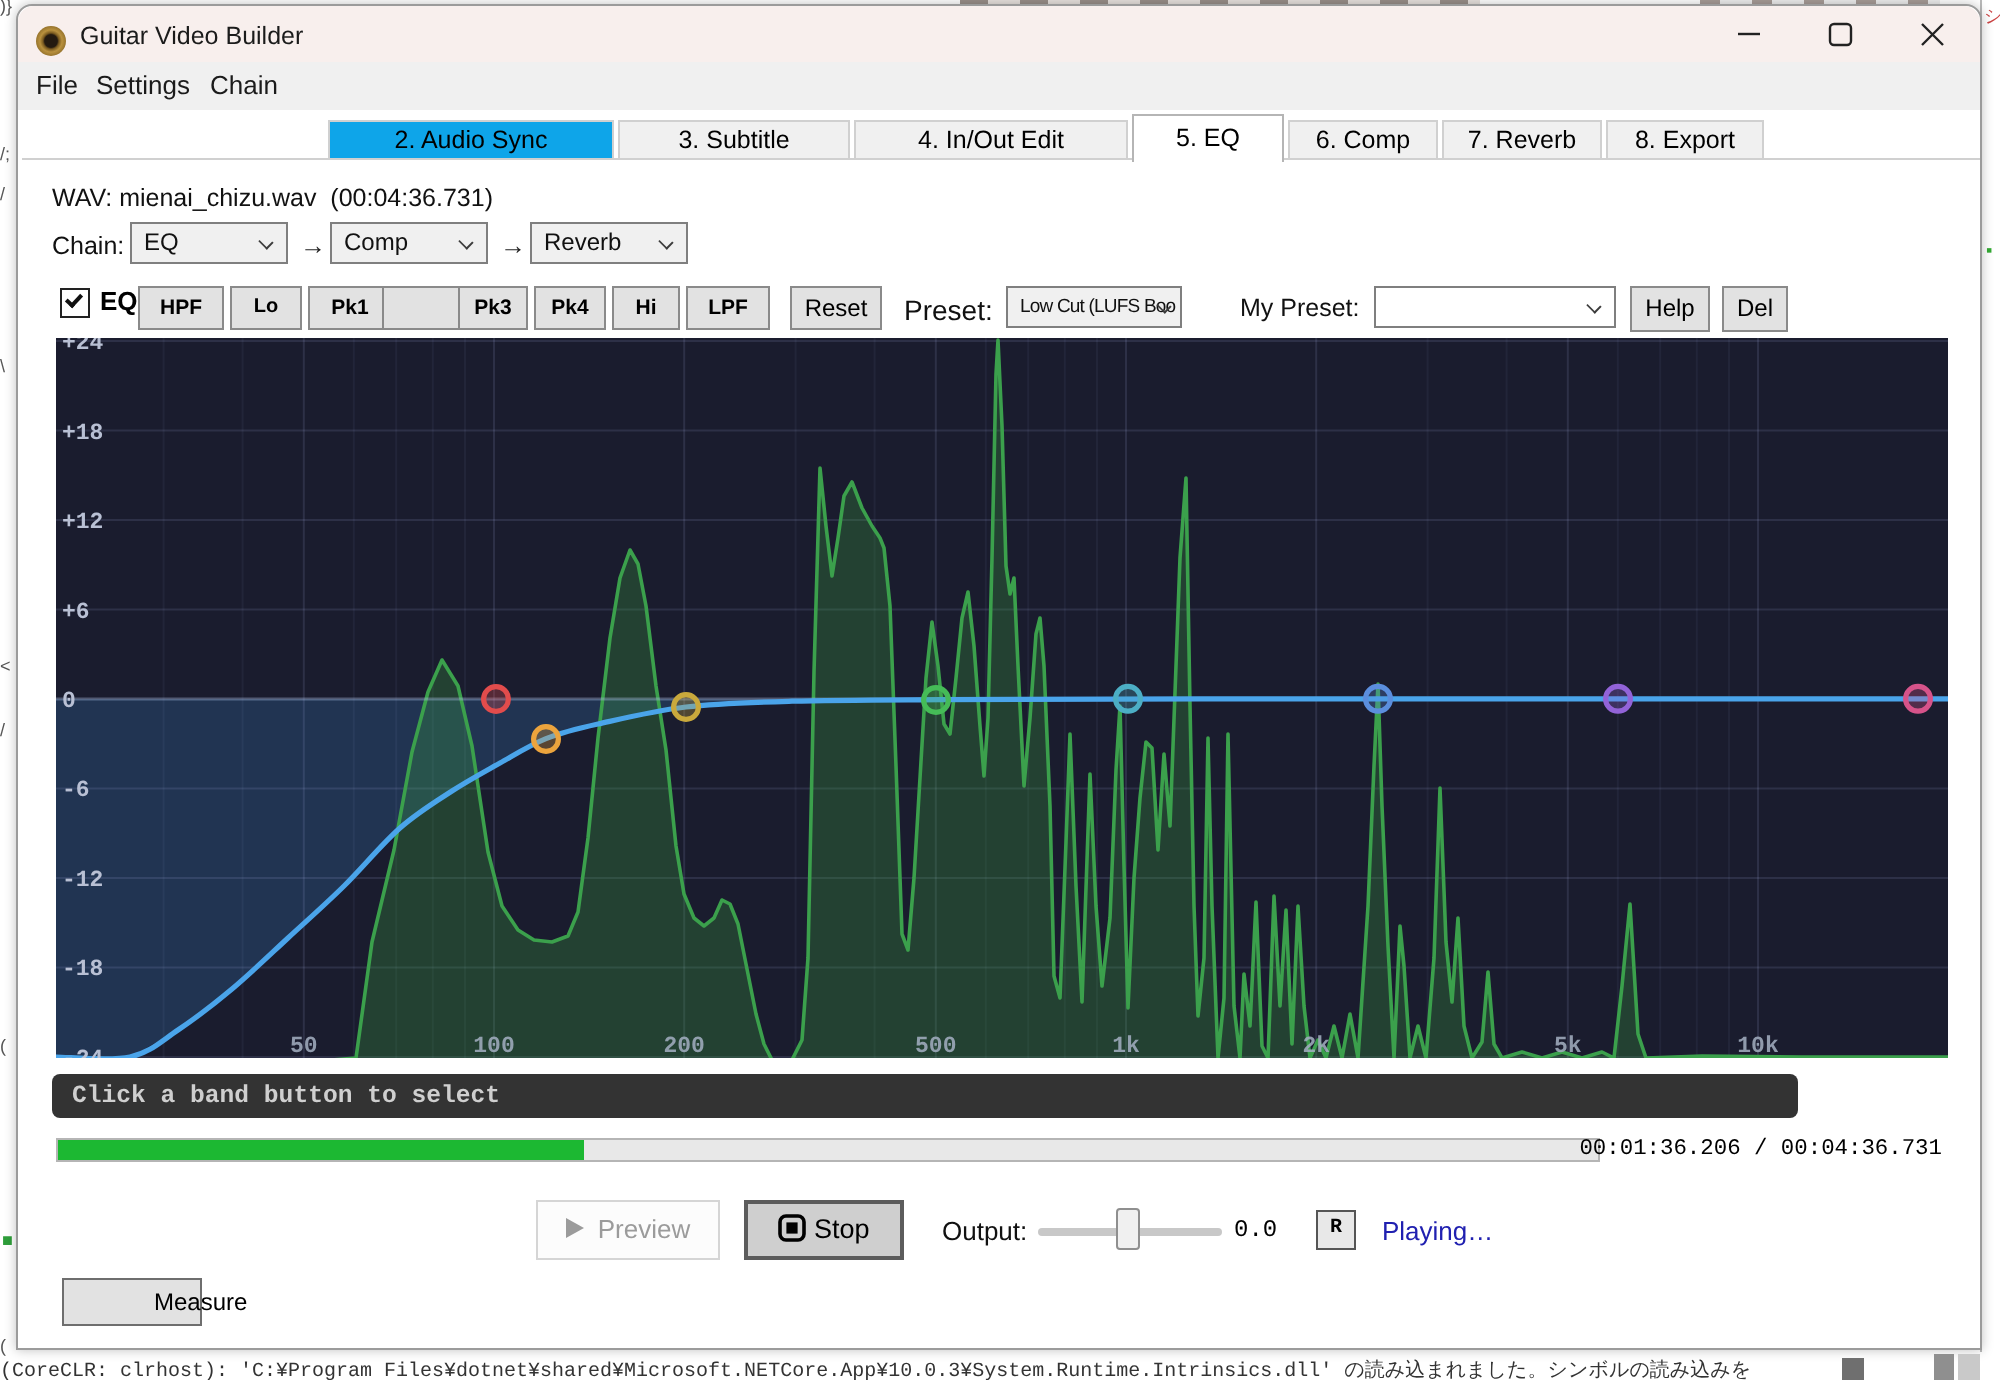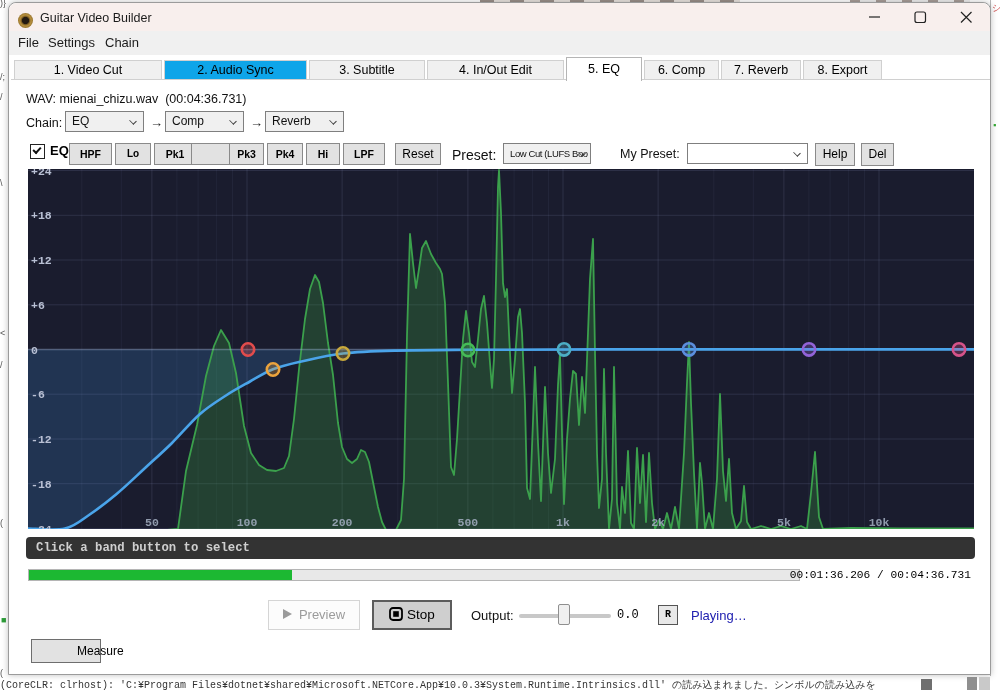--- a/index.html
+++ b/index.html
@@ -13,21 +13,21 @@
 #title{position:absolute;left:31px;top:8px;font-size:12.5px;color:#1b1b1b;}
 .wbtn{position:absolute;top:0;width:46px;height:28px;}
 #chain-row,#wav-row{position:absolute;font-size:12.5px;color:#111;}
 .combo{position:absolute;height:21px;background:#f0f0f0;border:1px solid #7f7f7f;font-size:12px;color:#111;
  line-height:19px;padding-left:6px;}
 .combo .chev{position:absolute;right:7px;top:6px;width:6px;height:6px;border-right:1.4px solid #3c3c3c;border-bottom:1.4px solid #3c3c3c;transform:rotate(45deg) scale(1,.8);}
 .btn{position:absolute;background:#e2e2e2;border:1px solid #8a8a8a;color:#000;text-align:center;}
 .lab{font-family:"Liberation Mono",monospace;font-weight:bold;font-size:11.5px;}
 .db{fill:#b9c0d4;}
 .fr{fill:rgba(160,172,190,0.88);}
-#statusbar{position:absolute;left:25px;top:536px;width:949px;height:22px;background:#333333;border-radius:4px;
+#statusbar{position:absolute;left:25px;top:536px;width:873px;height:22px;background:#333333;border-radius:4px;
  font-family:"Liberation Mono",monospace;font-weight:bold;font-size:12.3px;color:#cfcfcf;line-height:22px;padding-left:10px;letter-spacing:0px;}
 #prog{position:absolute;left:27px;top:568px;width:772px;height:12px;background:#e8e8e8;border:1px solid #b5b5b5;}
 #prog .fill{position:absolute;left:0;top:0;height:100%;width:263px;background:#1cb832;}
 #timetxt{position:absolute;right:27px;top:568px;font-family:"Liberation Mono",monospace;font-size:11.2px;color:#000;line-height:13px;}
 .mono{font-family:"Liberation Mono",monospace;}
 #measure{position:absolute;left:30px;top:638px;width:70px;height:24px;background:#e2e2e2;border:1px solid #6e6e6e;
  font-size:12px;text-align:center;line-height:22px;color:#000;padding-left:45px;}
 #bottomtxt{position:absolute;left:0px;top:678px;width:1000px;font-size:10px;color:#333;white-space:nowrap;
  font-family:"Liberation Mono",monospace;}
 </style></head>
@@ -65,21 +65,20 @@
         </svg>
   </div>
   <div style="position:absolute;left:0;top:28px;width:100%;height:24px;background:#f0f0f0;font-size:13px;color:#1b1b1b;">
     <span style="position:absolute;left:9px;top:4px;">File</span>
     <span style="position:absolute;left:39px;top:4px;">Settings</span>
     <span style="position:absolute;left:96px;top:4px;">Chain</span>
   </div>
 
   <div style="position:absolute;left:0;top:52px;width:100%;height:26px;background:#fff;"></div>
       <div style="position:absolute;left:2px;top:76px;width:979px;height:1px;background:#d0d0d0;"></div>
-      <div style="position:absolute;left:5px;top:57px;width:148px;height:20px;background:#f0f0f0;border:1px solid #d0d0d0;font-size:12.5px;text-align:center;line-height:19px;color:#000;">1. Video Cut</div>
       <div style="position:absolute;left:155px;top:57px;width:143px;height:20px;background:#0ea5e9;border:1px solid #d0d0d0;font-size:12.5px;text-align:center;line-height:19px;color:#000;">2. Audio Sync</div>
       <div style="position:absolute;left:300px;top:57px;width:116px;height:20px;background:#f0f0f0;border:1px solid #d0d0d0;font-size:12.5px;text-align:center;line-height:19px;color:#000;">3. Subtitle</div>
       <div style="position:absolute;left:418px;top:57px;width:137px;height:20px;background:#f0f0f0;border:1px solid #d0d0d0;font-size:12.5px;text-align:center;line-height:19px;color:#000;">4. In/Out Edit</div>
       <div style="position:absolute;left:557px;top:54px;width:76px;height:24px;background:#fff;border:1px solid #b5b5b5;border-bottom:none;font-size:12.5px;text-align:center;line-height:23px;color:#000;z-index:3;">5. EQ</div>
       <div style="position:absolute;left:635px;top:57px;width:75px;height:20px;background:#f0f0f0;border:1px solid #d0d0d0;font-size:12.5px;text-align:center;line-height:19px;color:#000;">6. Comp</div>
       <div style="position:absolute;left:712px;top:57px;width:80px;height:20px;background:#f0f0f0;border:1px solid #d0d0d0;font-size:12.5px;text-align:center;line-height:19px;color:#000;">7. Reverb</div>
       <div style="position:absolute;left:794px;top:57px;width:79px;height:20px;background:#f0f0f0;border:1px solid #d0d0d0;font-size:12.5px;text-align:center;line-height:19px;color:#000;">8. Export</div>
 
   <div id="wav-row" style="left:17px;top:89px;">WAV: mienai_chizu.wav&nbsp; (00:04:36.731)</div>
   <div id="chain-row" style="left:17px;top:113px;">Chain:</div>

